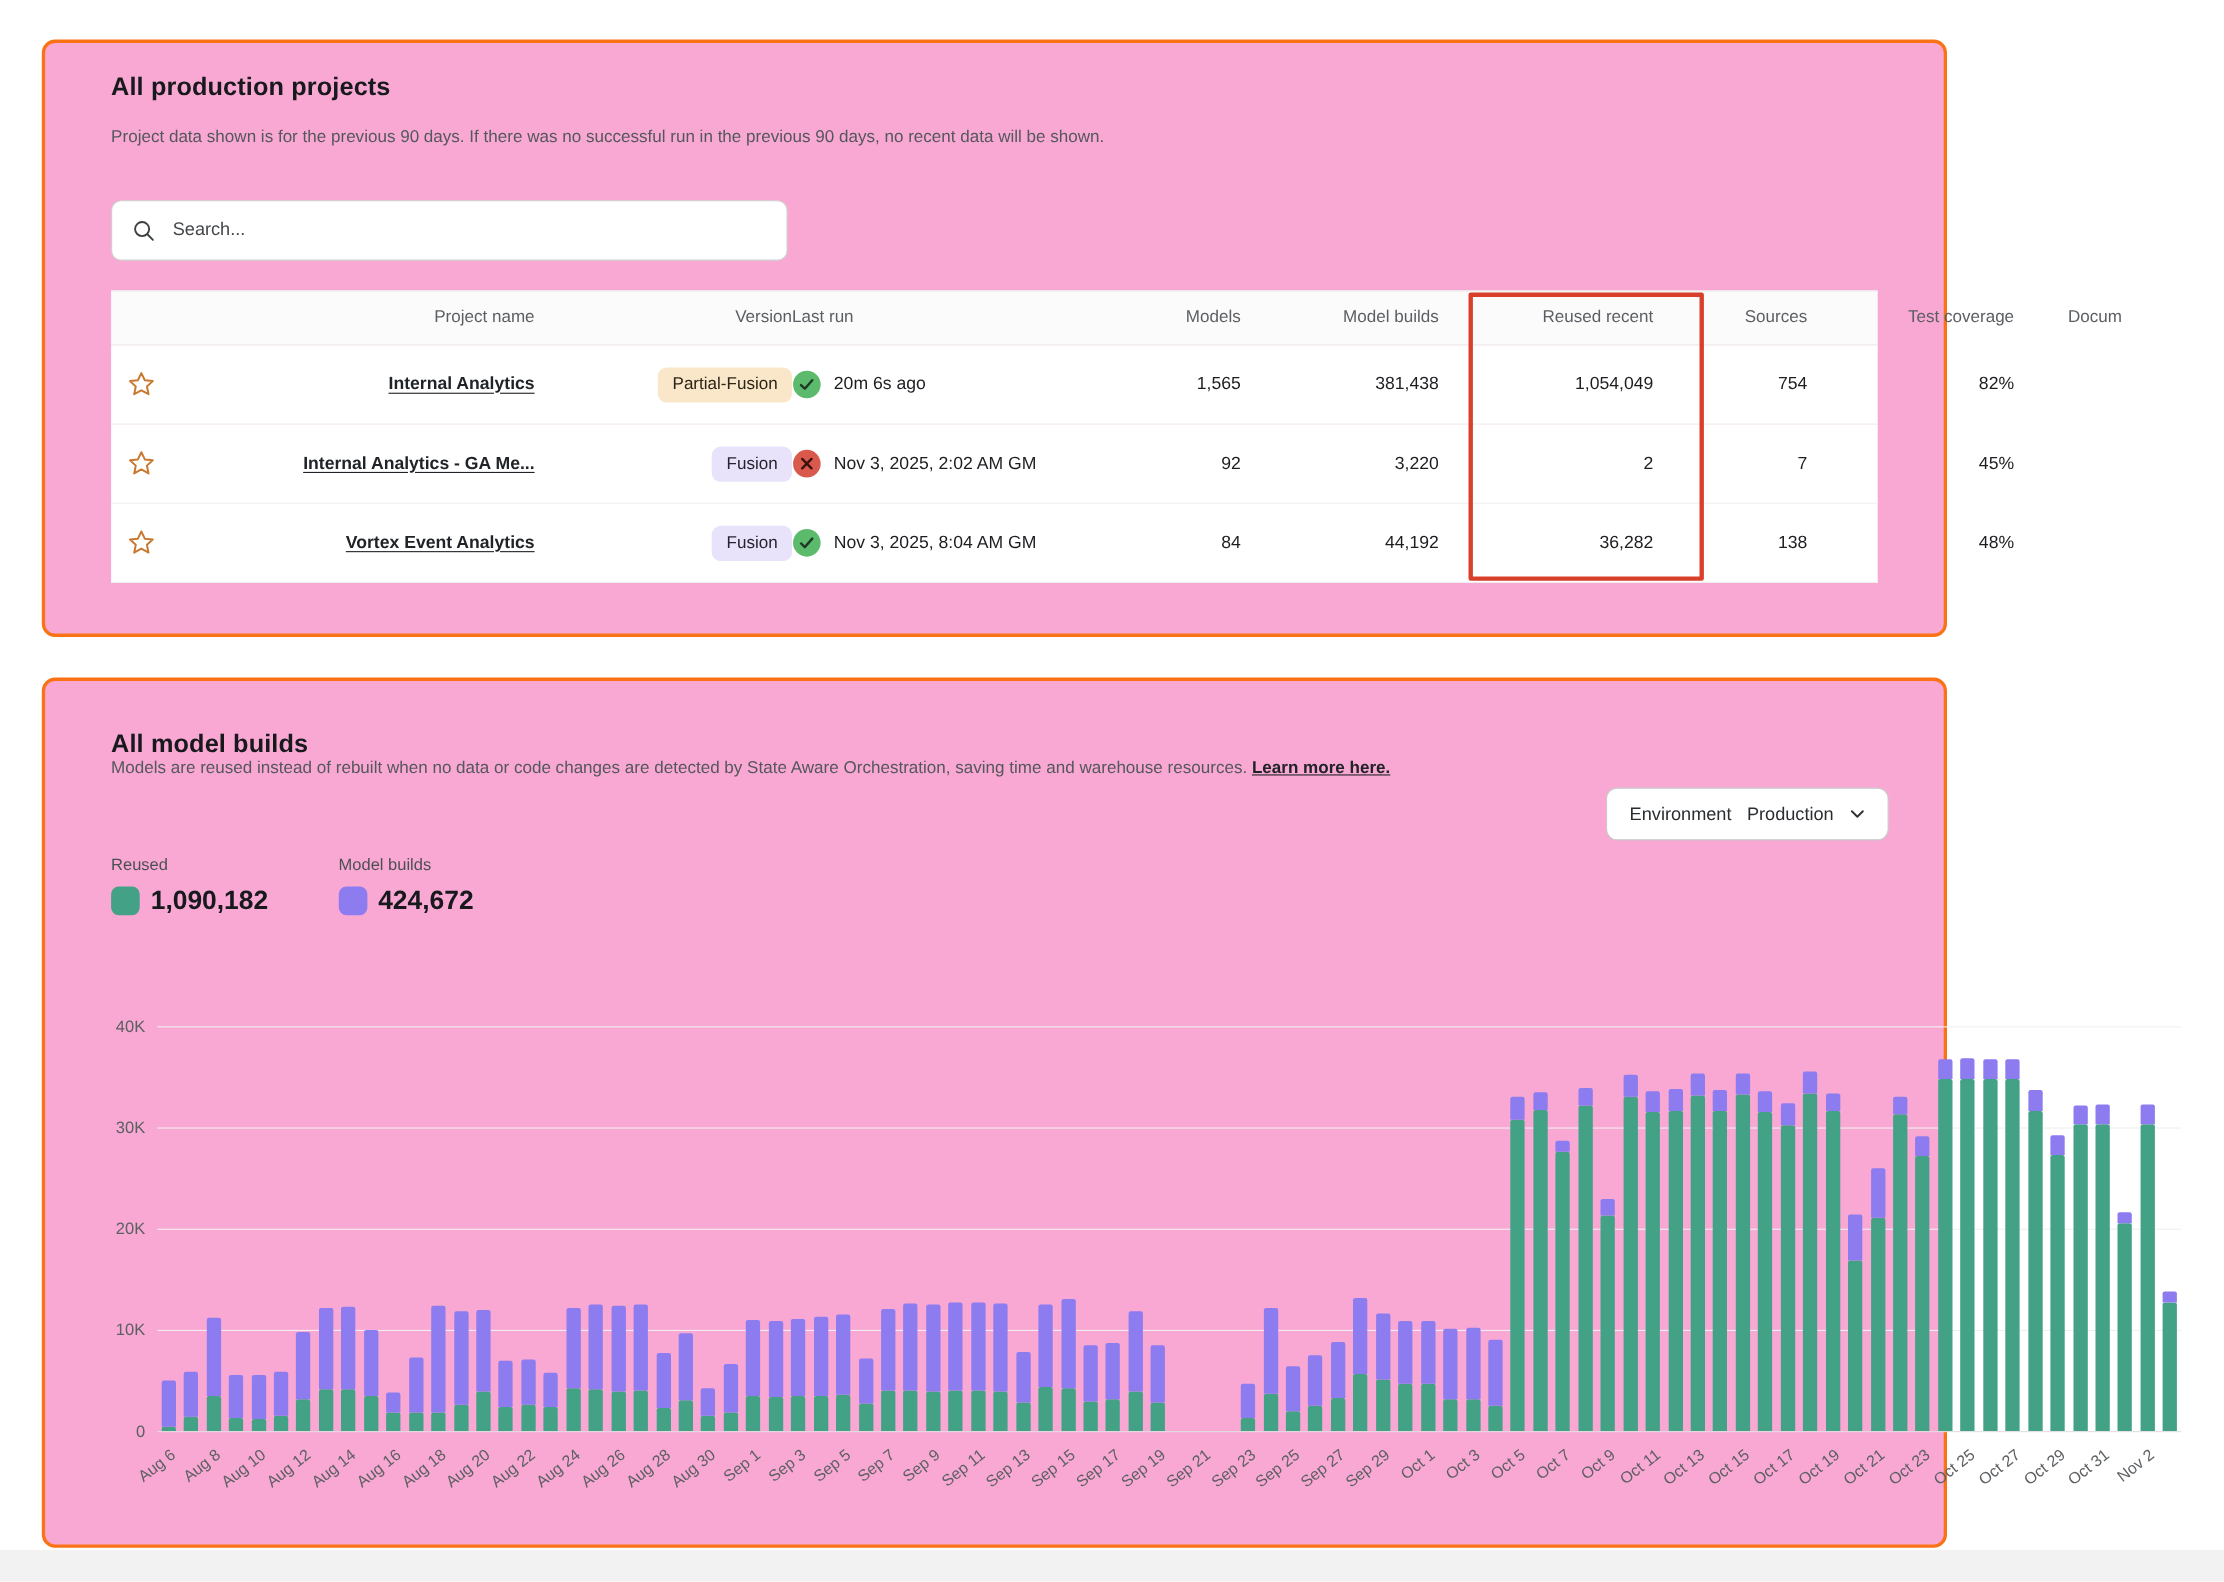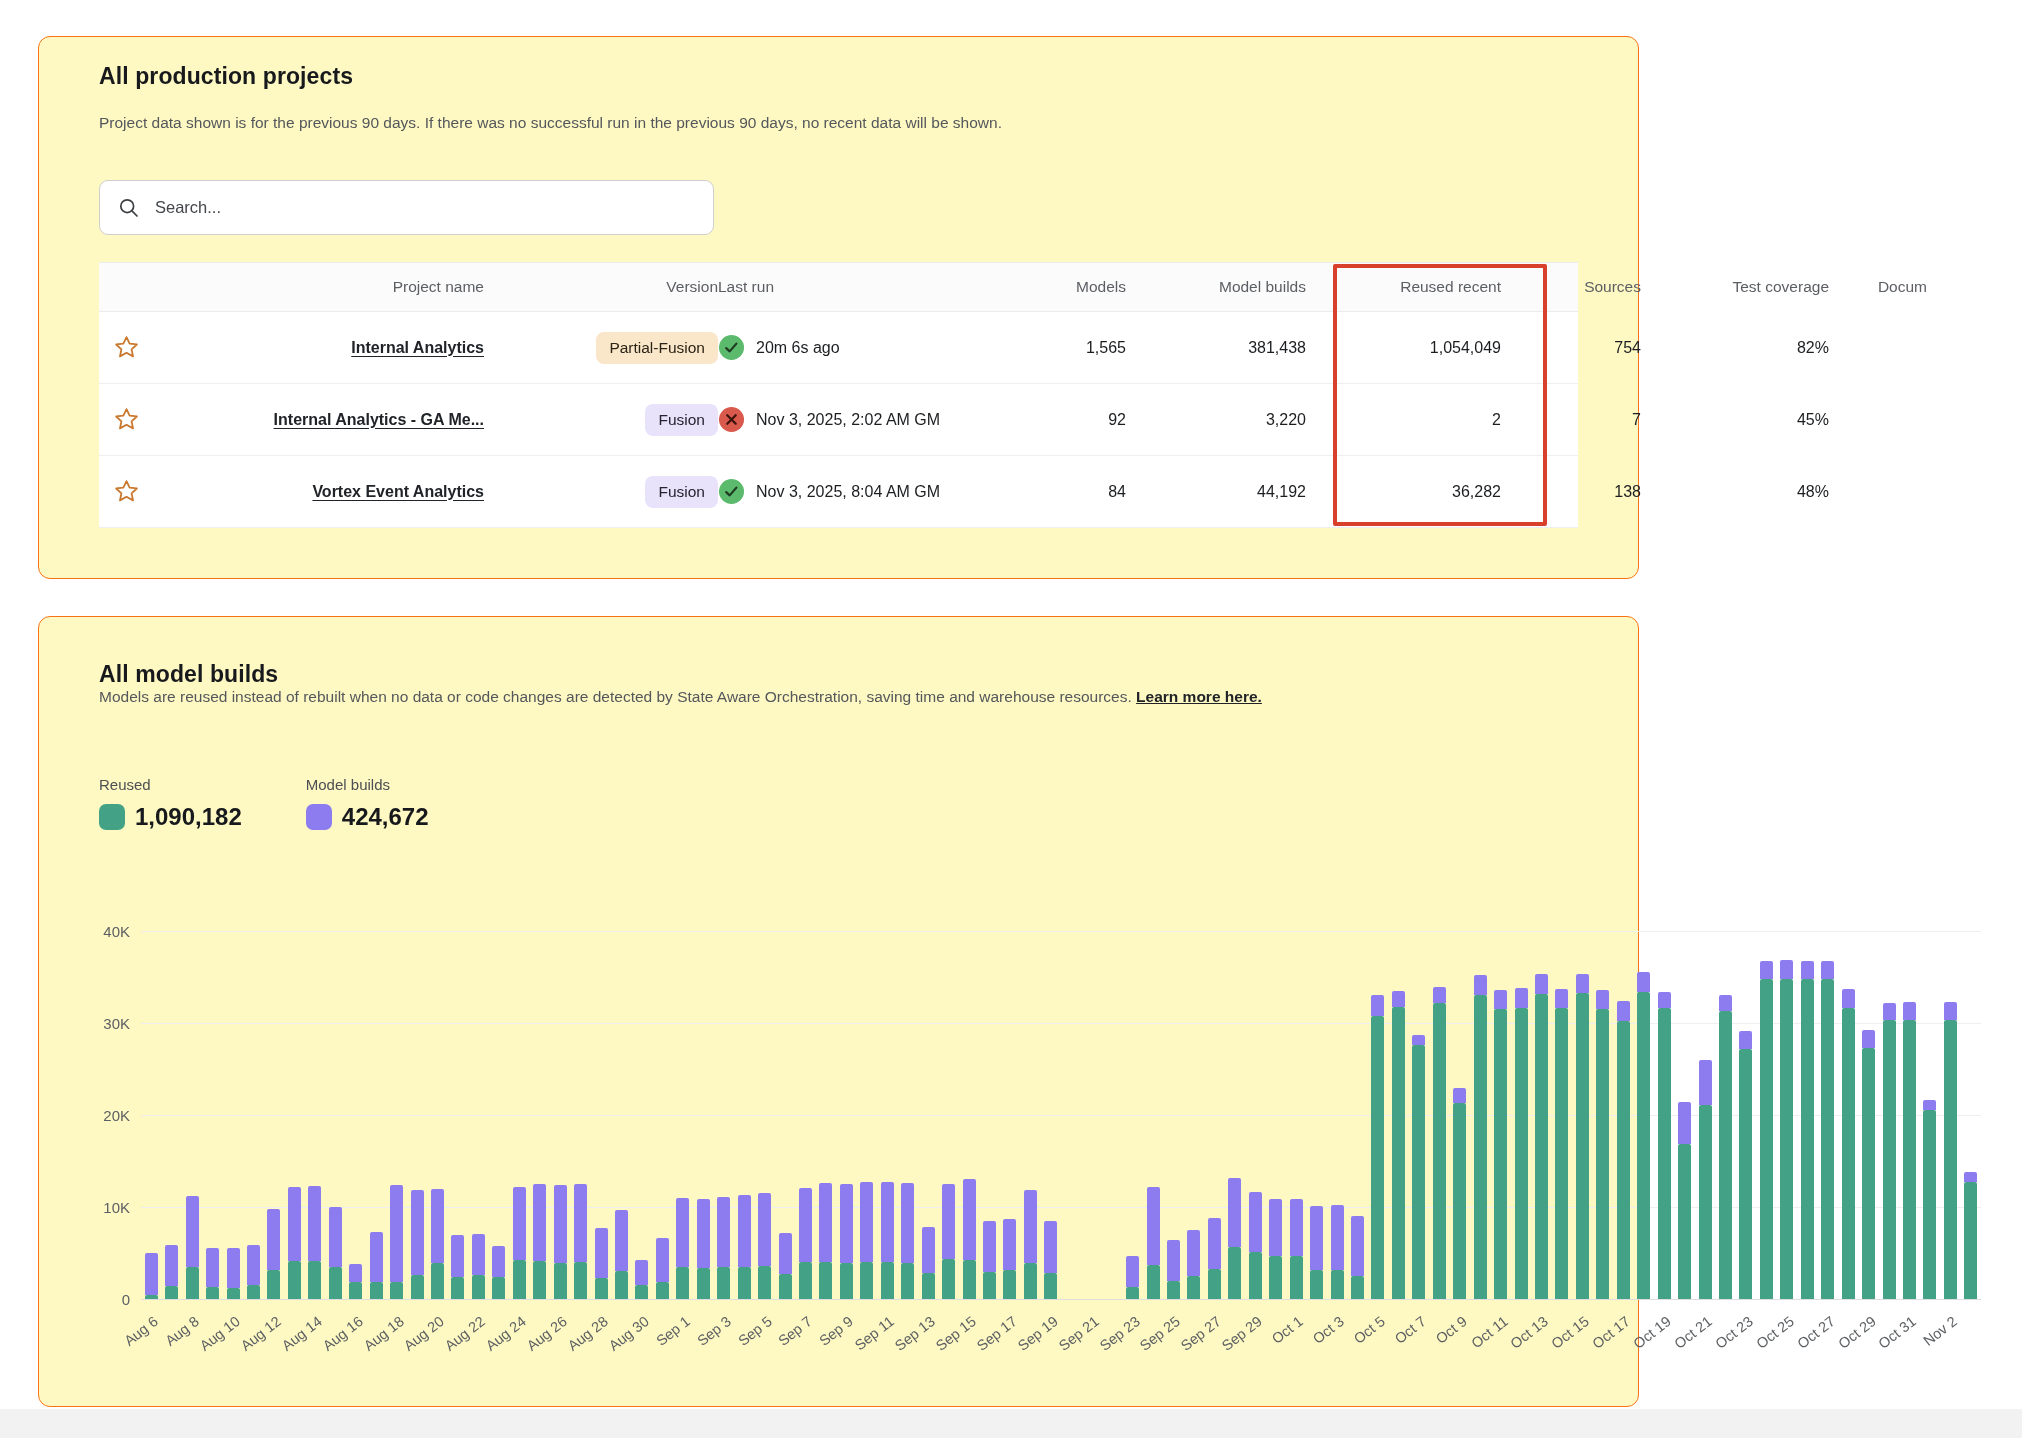--- a/index.html
+++ b/index.html
@@ -1,22 +1,22 @@
 <!DOCTYPE html>
 <html><head>
 <meta charset="utf-8">
 <style>
   html,body{margin:0;padding:0;}
   body{
     width:2022px;height:1438px;position:relative;background:#ffffff;
     font-family:"Liberation Sans", sans-serif;color:#1c1e21;overflow:hidden;
   }
   .card{
-    position:absolute;left:38px;width:1601px;background:#fef9c3;
-    border:1px solid #f97316;border-radius:12px;box-sizing:border-box;
+    position:absolute;left:38px;width:1732px;background:#f9a8d4;
+    border:3px solid #f97316;border-radius:12px;box-sizing:border-box;
   }
   .card-projects{top:36px;height:543px;padding:26px 60px 0;}
   .card-builds{top:616px;height:791px;padding:44px 60px 0;}
   .card-title{margin:0;font-size:23px;font-weight:700;color:#17191c;letter-spacing:.1px;}
   .card-sub{margin:0;font-size:15.5px;color:#54575b;}
   .card-projects .card-sub{margin-top:24px;}
   .card-builds .card-sub{}
   .card-sub a{color:#202327;font-weight:700;text-decoration:underline;cursor:pointer;}
 
   
@@ -167,20 +167,27 @@
       </div>
     <div class="annotation-box"></div>
   </div>
 </section>
 
 <section class="card card-builds">
   <h2 class="card-title">All model builds</h2>
   <p class="card-sub"><span>Models are reused instead of rebuilt when no data or code changes are detected by State Aware Orchestration, saving time and warehouse resources.</span>
     <a>Learn more here.</a></p>
 
+  <div class="env-pill">
+    <span>Environment</span>
+    <span>Production</span>
+    <svg width="15" height="12" viewBox="0 0 15 12" fill="none">
+      <polyline points="2.5,3.5 7.5,8.5 12.5,3.5" stroke="#333" stroke-width="1.7" stroke-linecap="round" stroke-linejoin="round"></polyline>
+    </svg>
+  </div>
 
   <div class="legend" id="legend">
       <div>
         <div class="legend-label">Reused</div>
         <div class="legend-valrow">
           <span class="legend-swatch" style="background: rgb(67, 161, 133);"></span>
           <span class="legend-value">1,090,182</span>
         </div>
       </div>
       <div>

